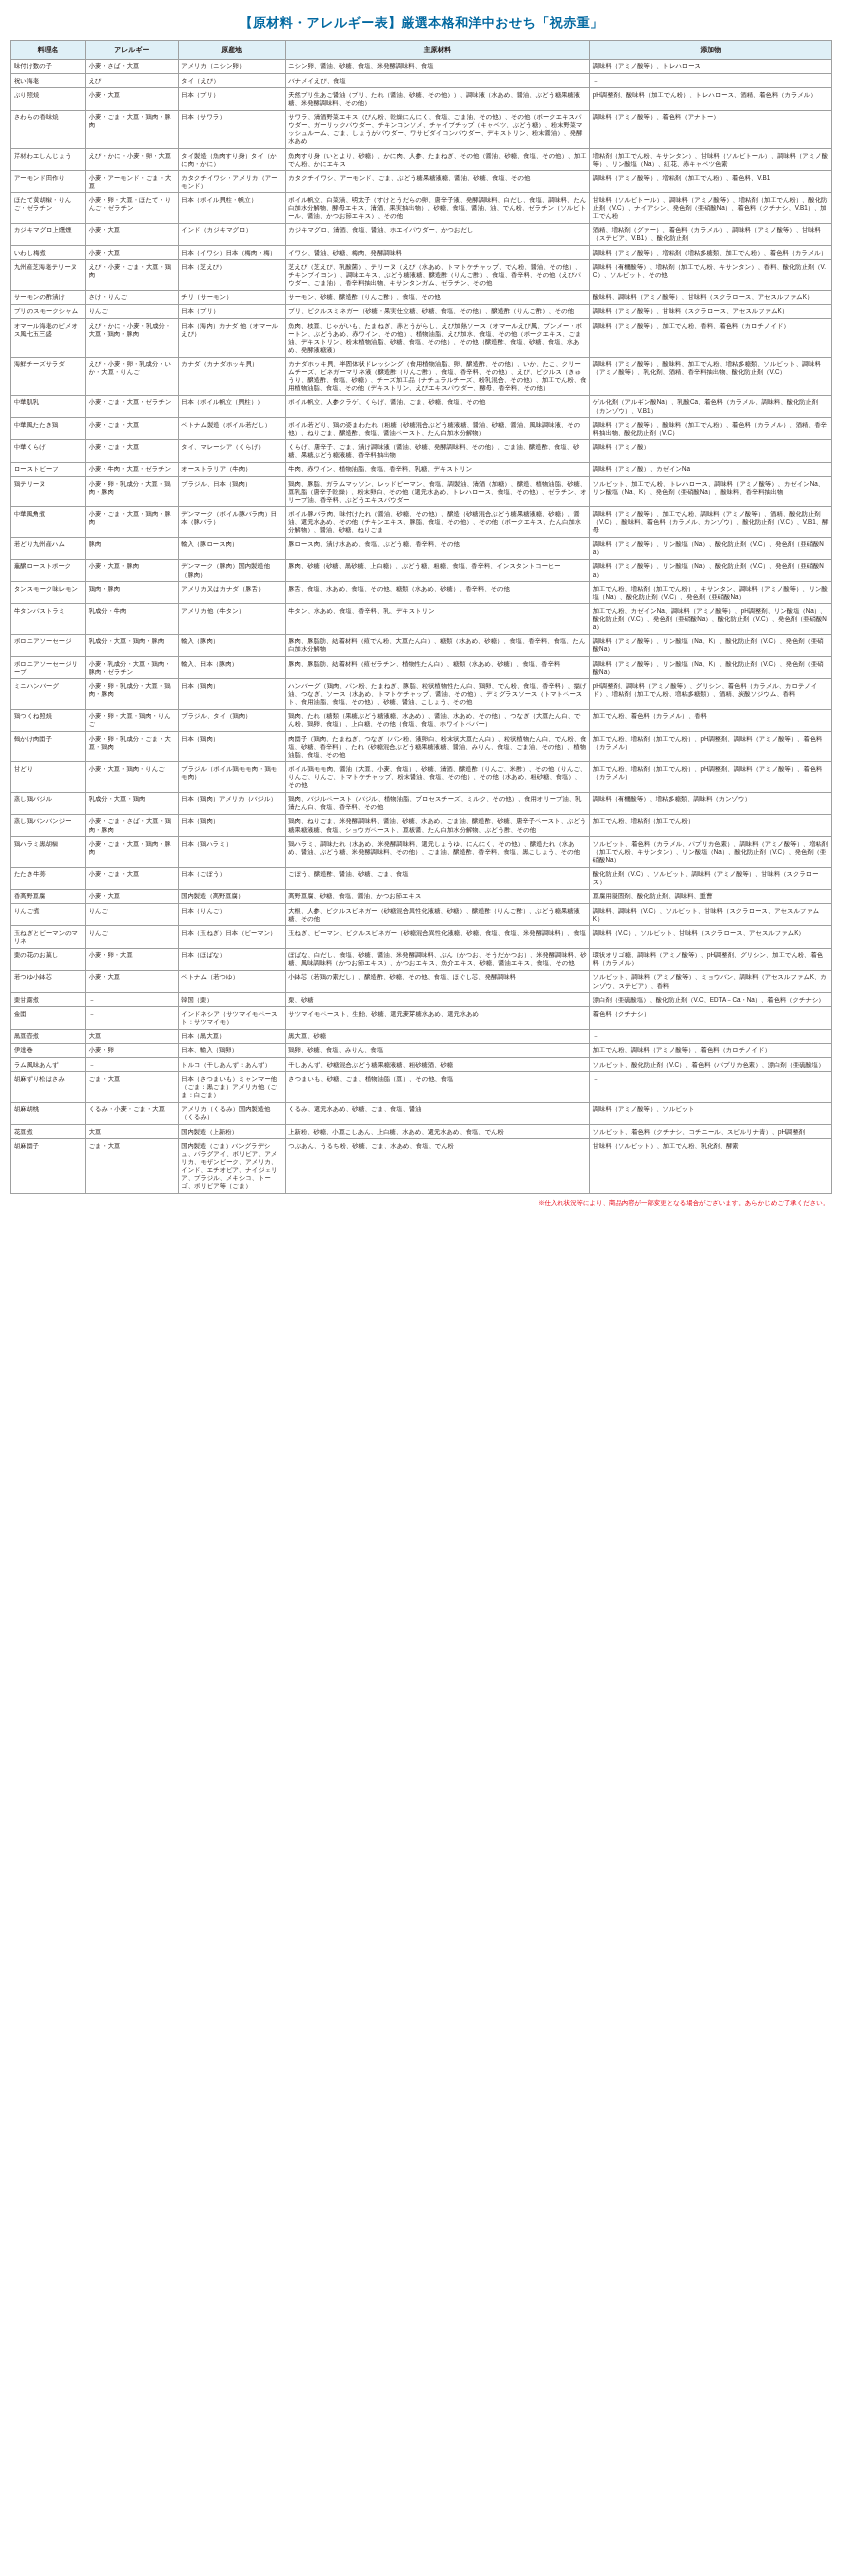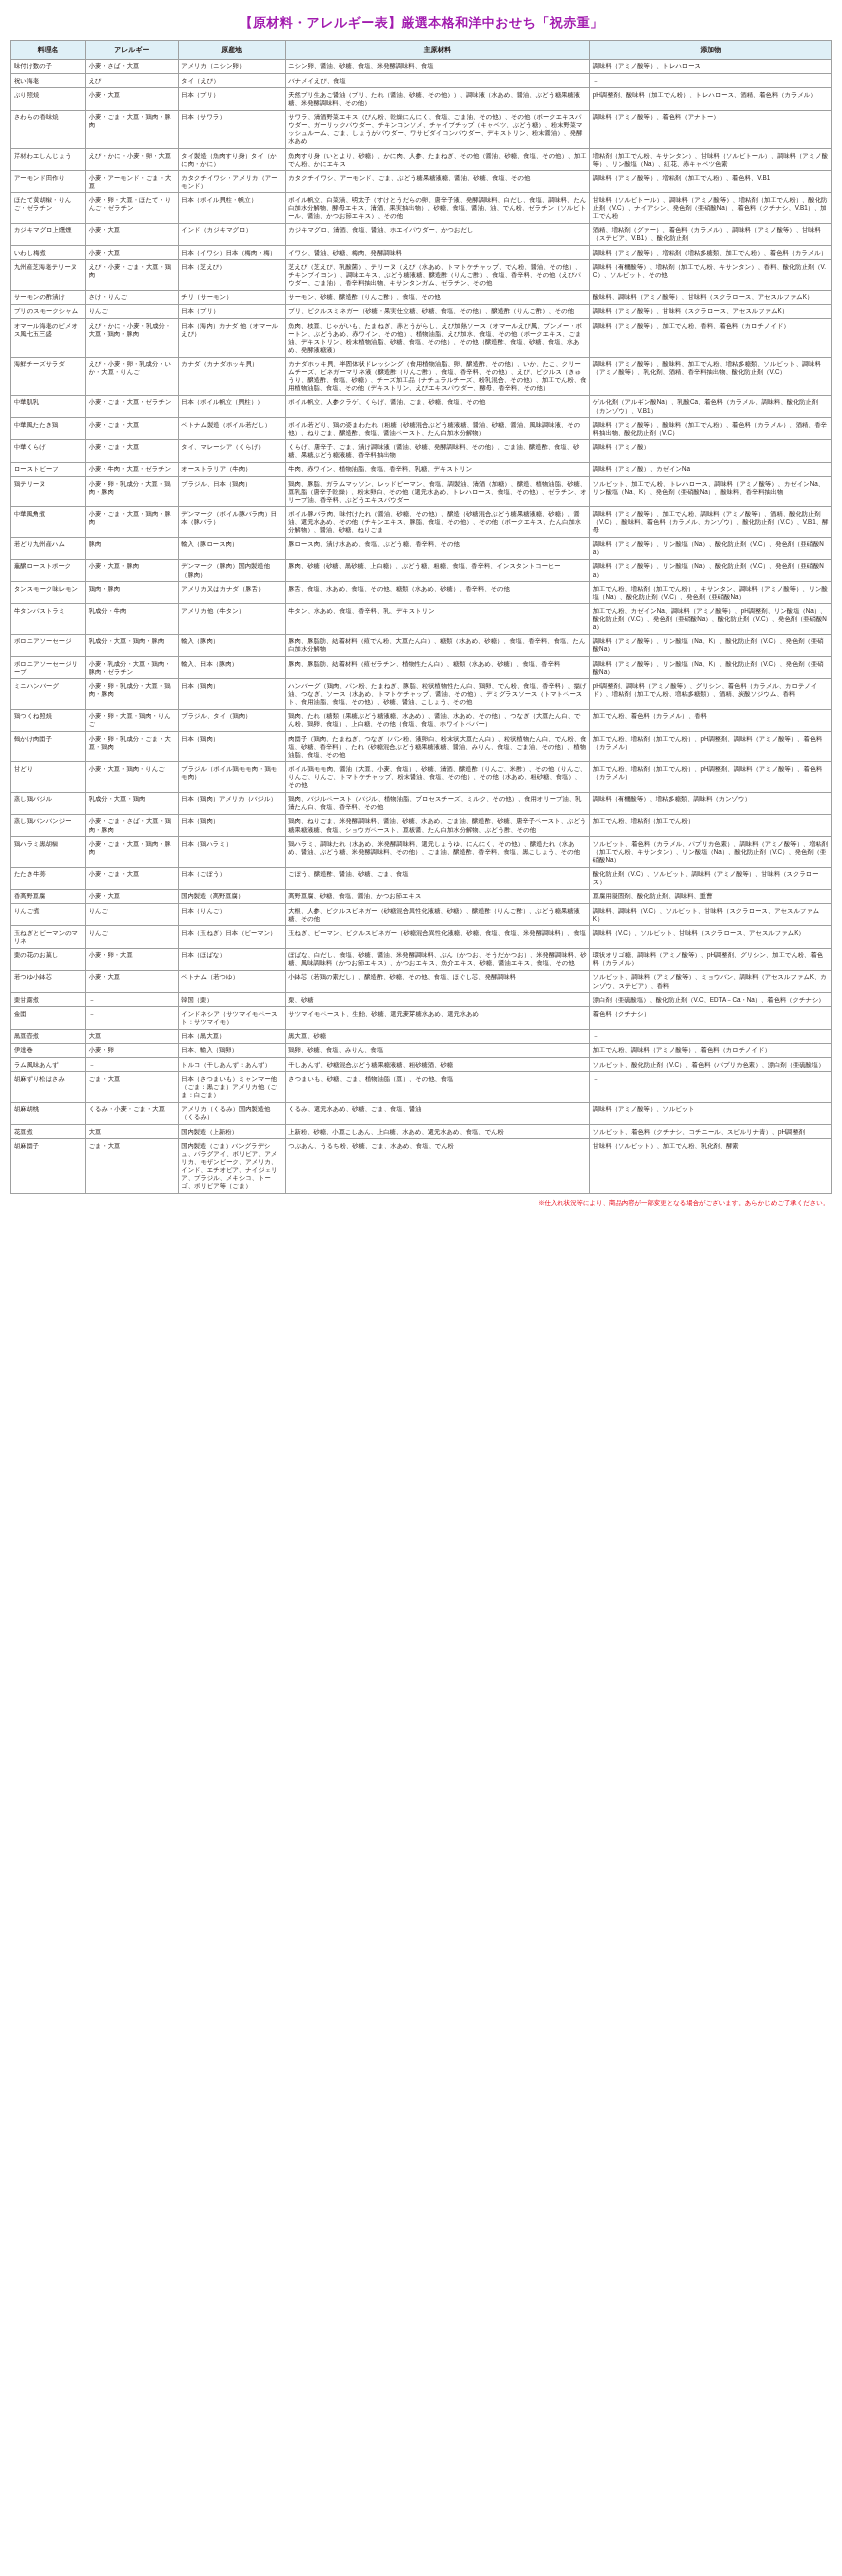--- a/index.html
+++ b/index.html
@@ -17,21 +17,21 @@
     width: 843px;
     box-sizing: border-box;
     padding: 8.6px 10.3px 5.2px 10.3px;
   }
   .page-title {
     text-align: center;
     font-size: 13px;
     font-weight: bold;
     letter-spacing: 0.4px;
     margin: 5.2px 0 8.6px 0;
-    color: #a21caf;
+    color: #0369a1;
   }
   table.alg {
     border-collapse: collapse;
     width: 822px;
     table-layout: fixed;
     font-size: 6.3px;
     line-height: 1.28;
   }
   table.alg col.c0 { width: 67px; }
   table.alg col.c1 { width: 83px; }

